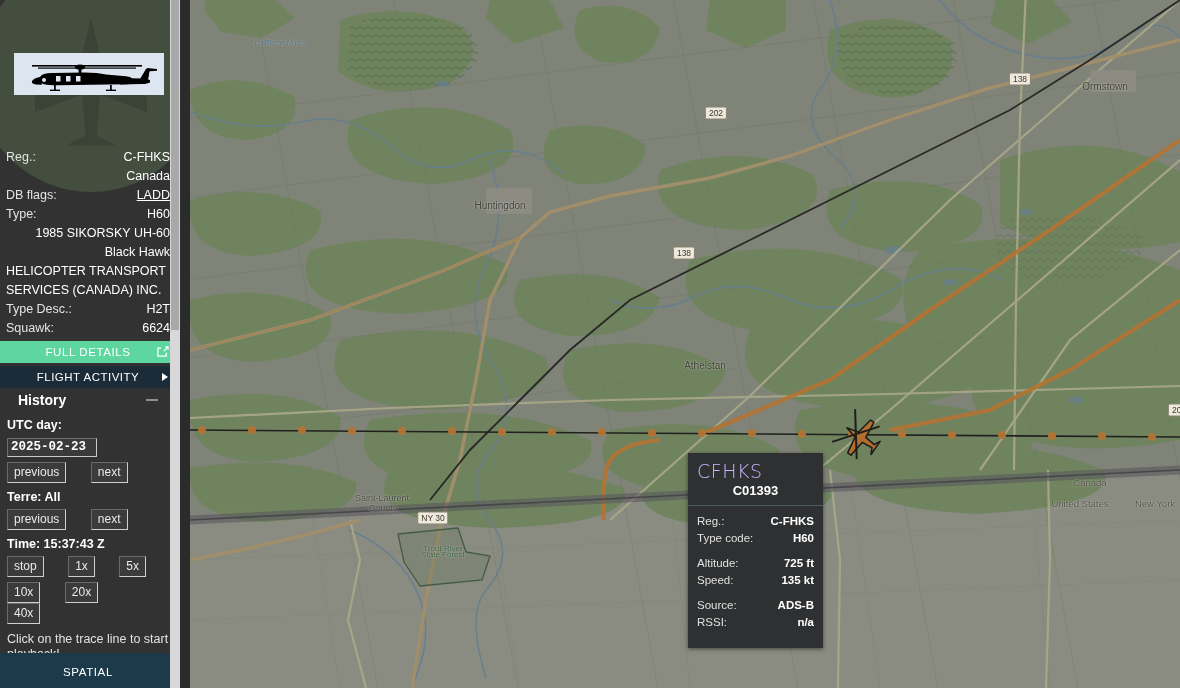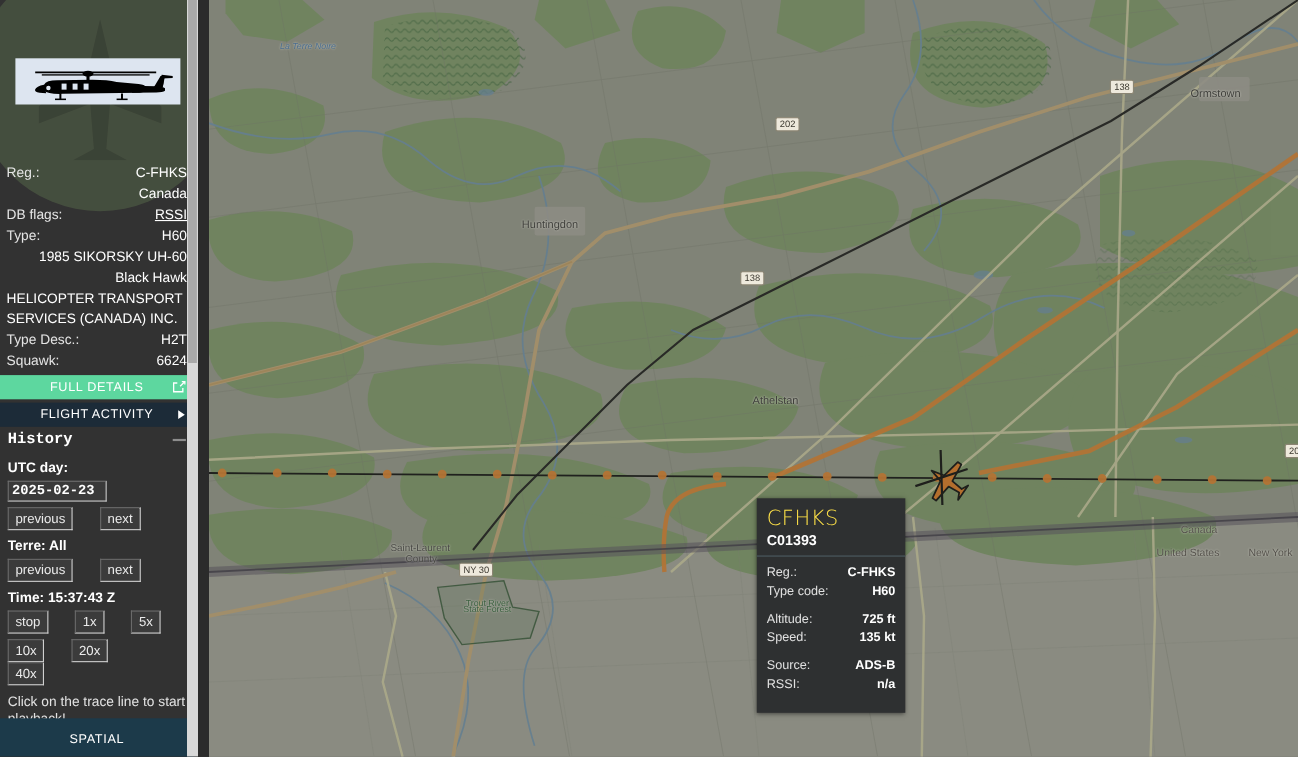--- a/index.html
+++ b/index.html
@@ -101,24 +101,23 @@
     transform: translateY(-50%);
     width: 0; height: 0;
     border-left: 6px solid #ffffff;
     border-top: 4px solid transparent;
     border-bottom: 4px solid transparent;
   }
 
   #history-header {
     position: absolute; left: 0; top: 390px;
     width: 176px; height: 20px;
-    padding: 0 7px;
+    padding: 0 18px;
     display: flex; align-items: center; justify-content: space-between;
     z-index: 5;
-    font-family: Liberation Mono, monospace;
   }
   #history-header .title { font-size: 14px; font-weight: bold; color: #ffffff; }
   #history-collapse-icon { width: 12px; height: 2px; background: #8d8d8d; }
 
   #history-body {
     position: absolute; left: 0; top: 418px;
     width: 176px;
     padding: 0 7px;
     z-index: 5;
   }
@@ -214,27 +213,27 @@
     position: absolute; left: 688px; top: 453px;
     width: 135px; height: 195px;
     background: #2e3031;
     color: #ffffff;
     z-index: 25;
     box-shadow: 0 1px 4px rgba(0,0,0,.5);
   }
   #popup-header { padding: 8px 9px 6px 9px; border-bottom: 1px solid #4d5b63; }
   #popup-callsign-faint {
     font-size: 19px;
-    color: #fde047;
+    color: #c4b5fd;
     letter-spacing: .5px;
     line-height: 20px;
     font-family: "DejaVu Sans", sans-serif;
     font-weight: 300;
   }
-  #popup-flightid { font-size: 13px; font-weight: bold; color: #ffffff; line-height: 17px; margin-top: 1px; }
+  #popup-flightid { font-size: 13px; font-weight: bold; color: #ffffff; line-height: 17px; margin-top: 1px; text-align: center; }
   #popup-body { padding: 7px 9px 8px 9px; font-size: 11.5px; line-height: 17px; }
   .p-row { display: flex; justify-content: space-between; }
   .p-row .k { color: #e0e0e0; }
   .p-row .v { color: #ffffff; font-weight: bold; }
   .p-gap { height: 8px; }
 </style>
 </head>
 <body>
 
 <div id="app">
@@ -518,21 +517,21 @@
     </div>
 
     <div id="info-table">
       <div class="info-row">
         <span class="k">Reg.:</span>
         <span class="v">C-FHKS</span>
       </div>
       <div class="info-full">Canada</div>
       <div class="info-row">
         <span class="k">DB flags:</span>
-        <span class="v link-underline">RSSI</span>
+        <span class="v link-underline">LADD</span>
       </div>
       <div class="info-row">
         <span class="k">Type:</span>
         <span class="v">H60</span>
       </div>
       <div class="info-full">1985 SIKORSKY UH-60</div>
       <div class="info-full">Black Hawk</div>
       <div class="info-center">HELICOPTER TRANSPORT</div>
       <div class="info-center">SERVICES (CANADA) INC.</div>
       <div class="info-row">

